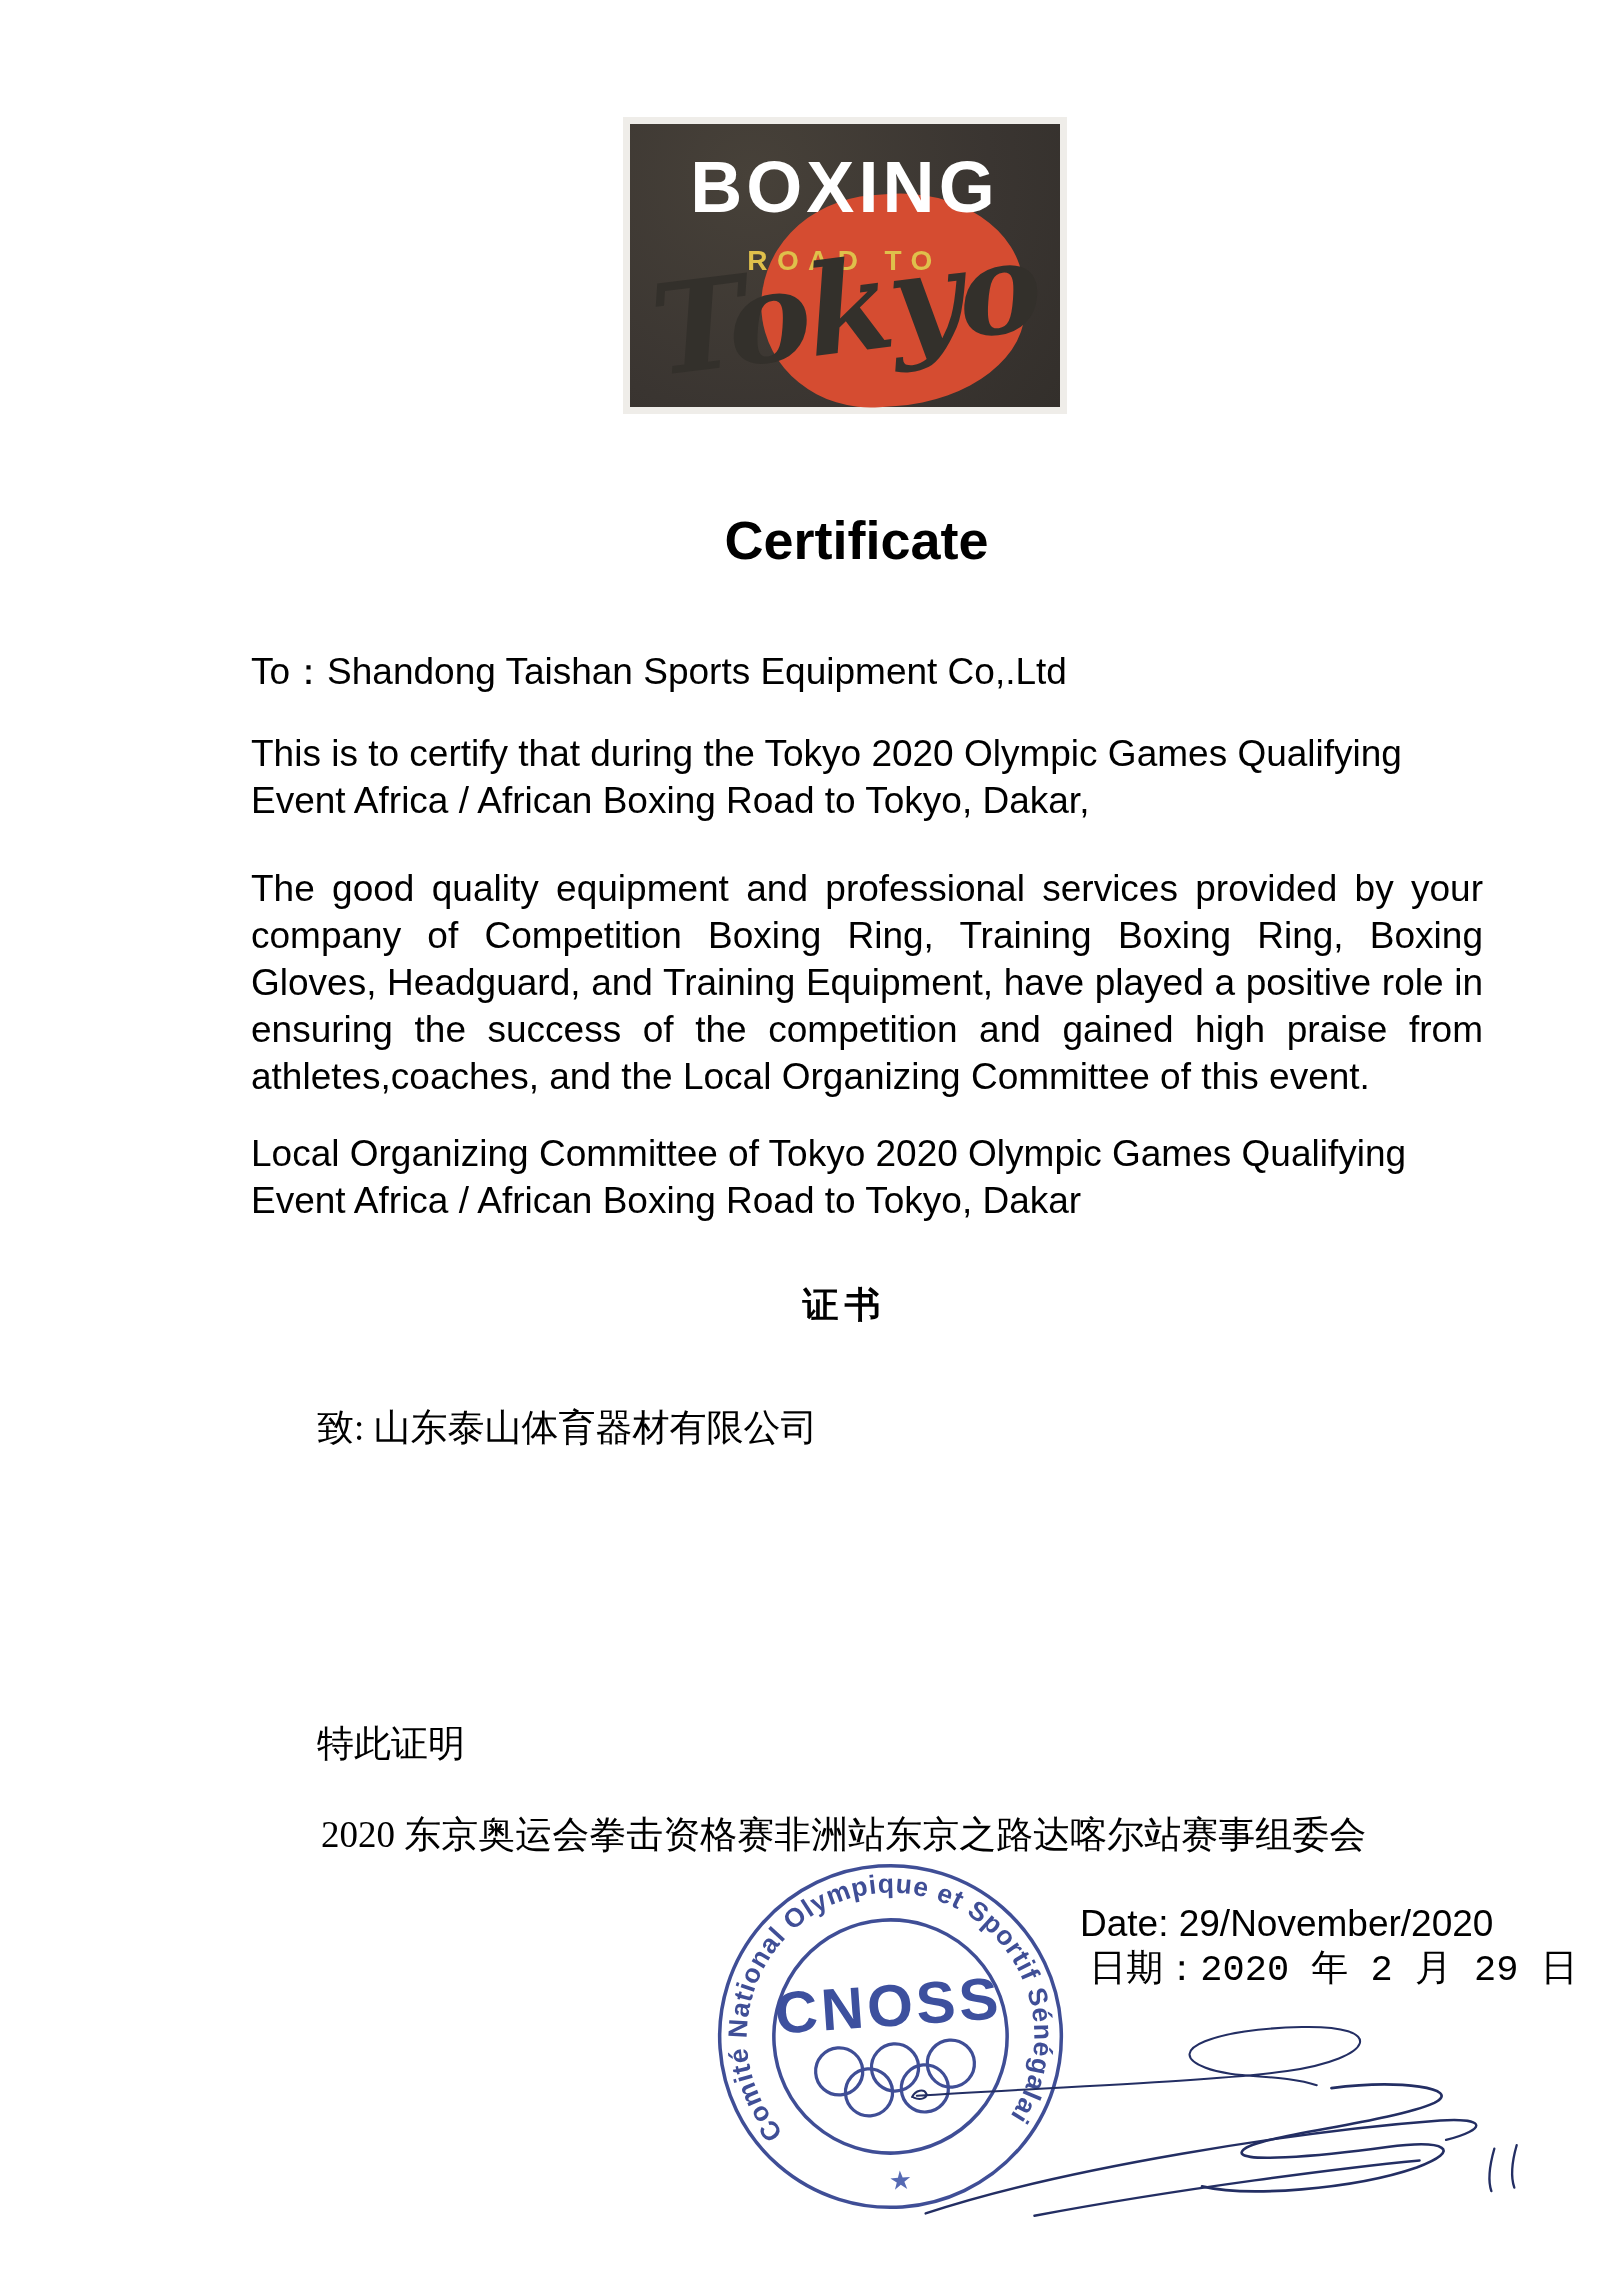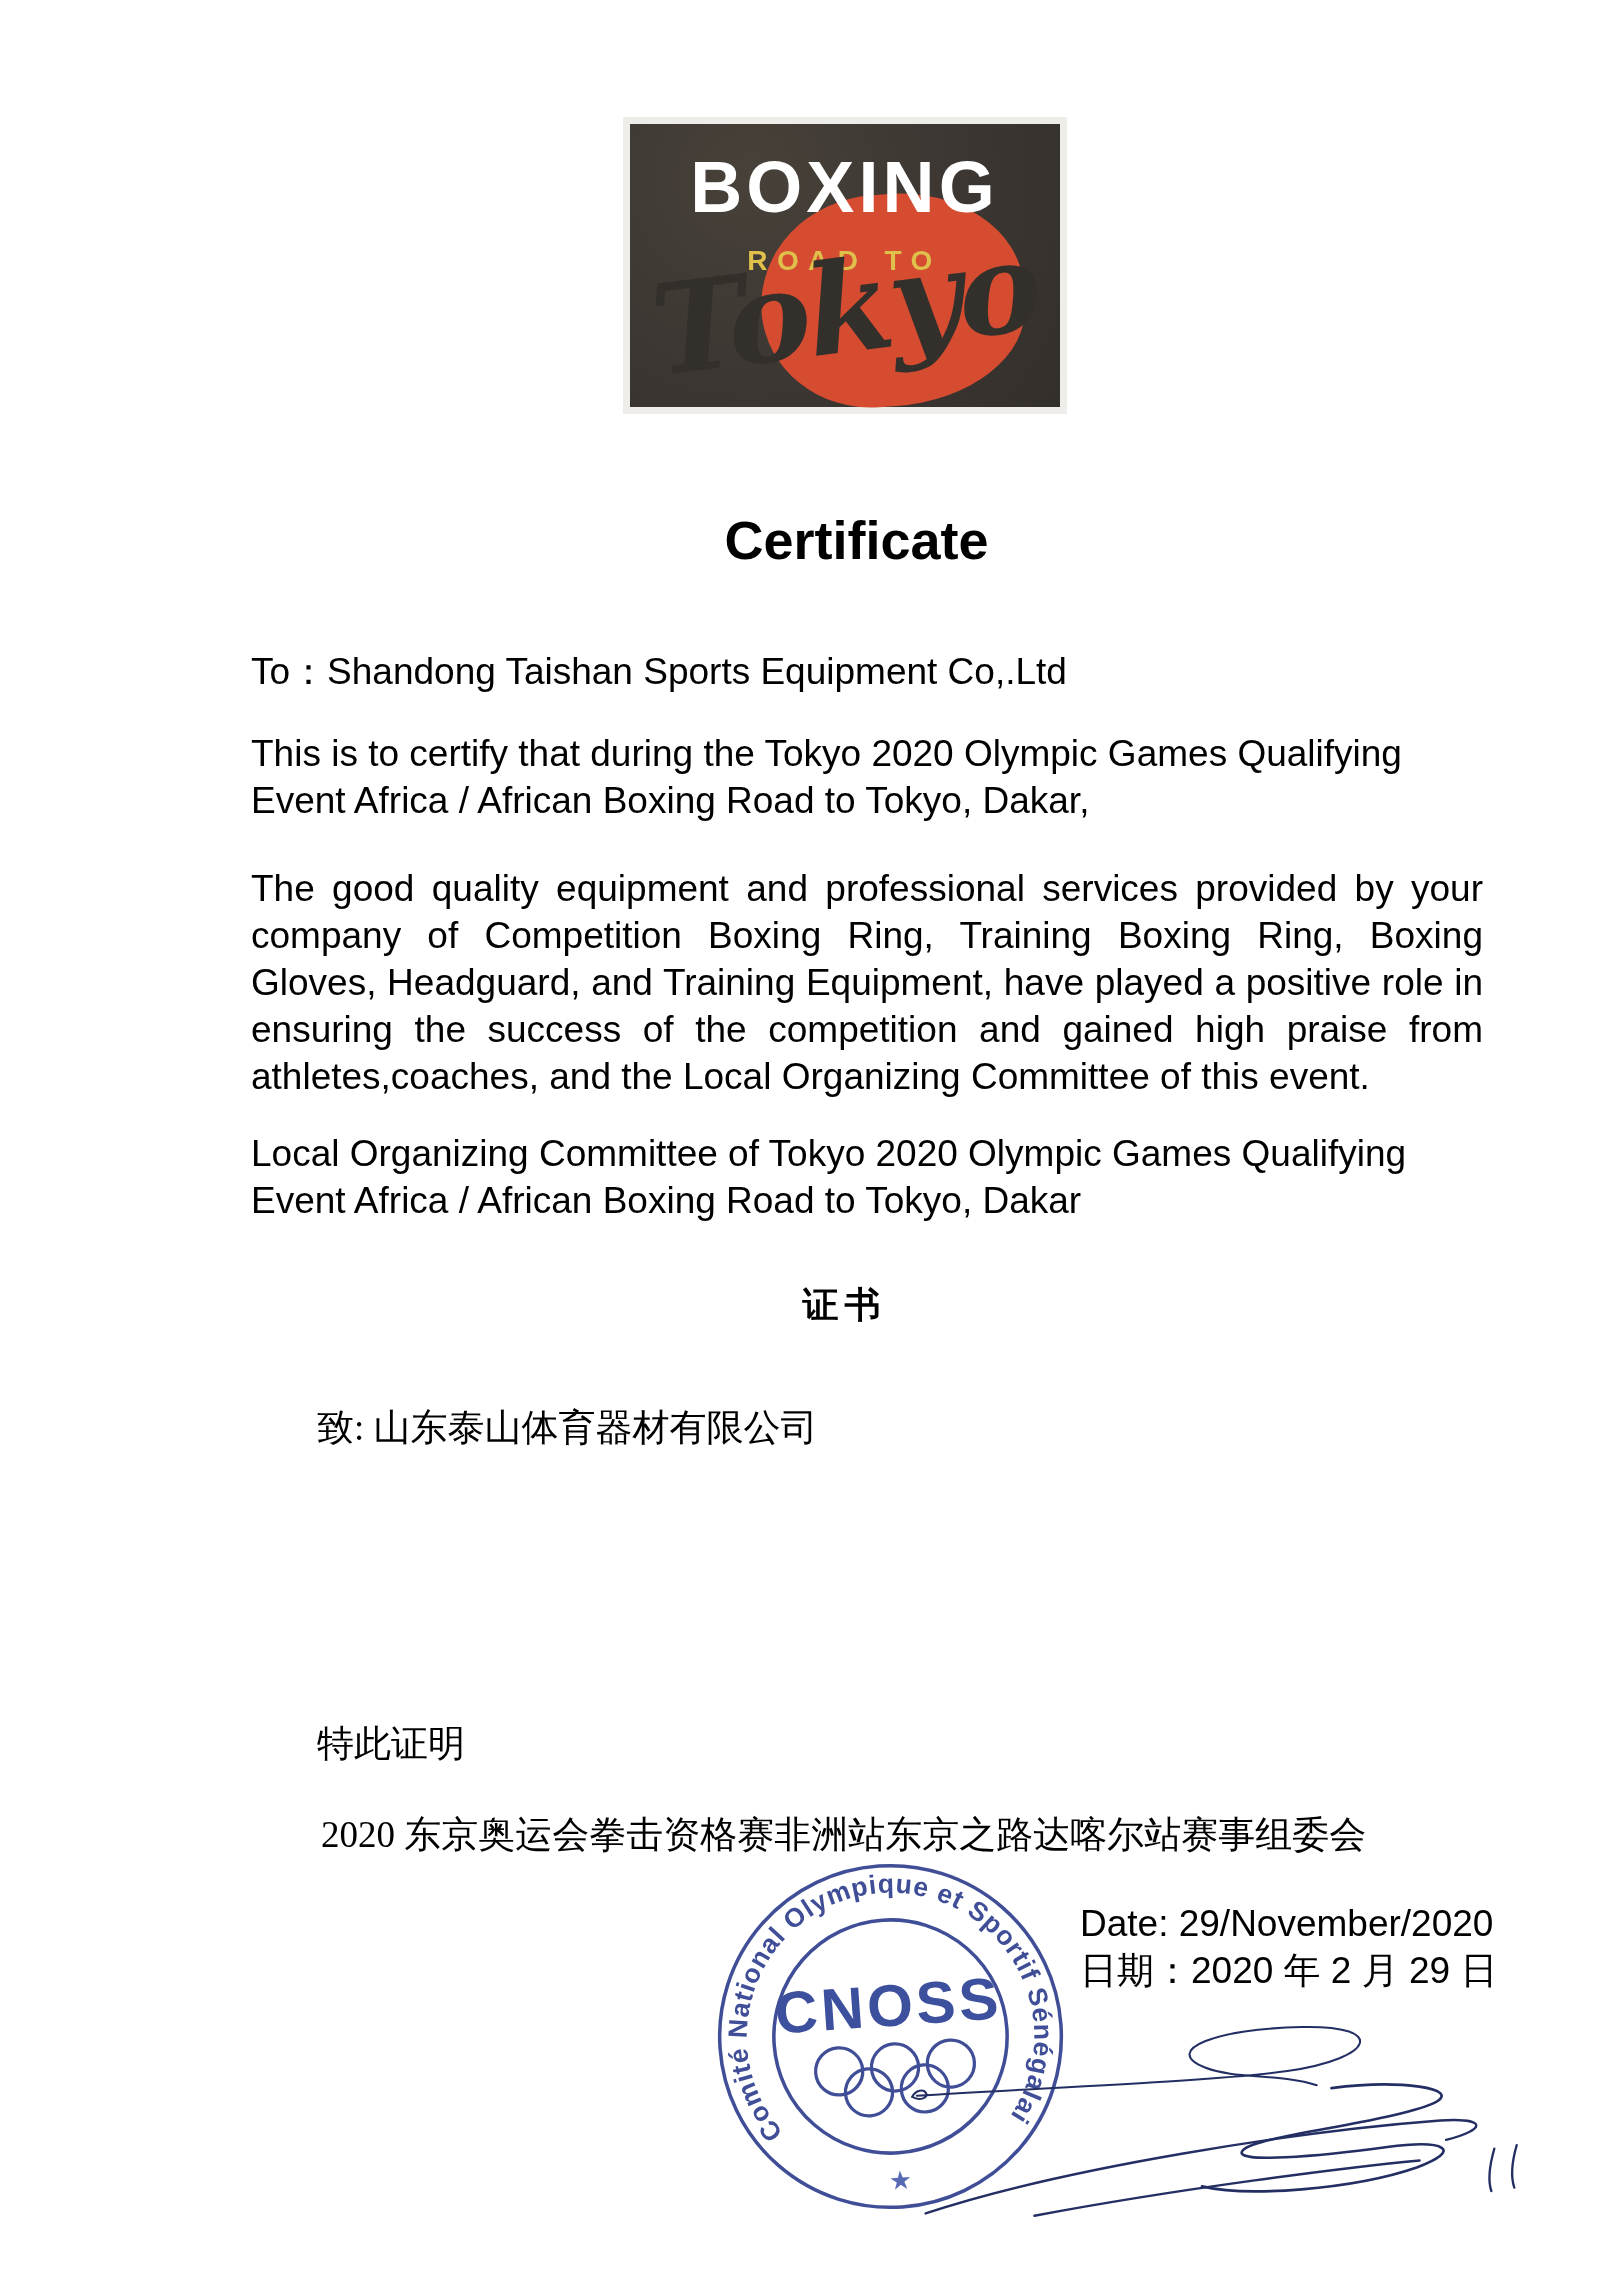--- a/index.html
+++ b/index.html
@@ -41,21 +41,21 @@
   .to-line{top:648px;left:218px;width:1231px;}
   .para1{top:730px;left:218px;width:1231px;}
   .para2{top:865px;left:218px;width:1232px;text-align:justify;}
   .para3{top:1130px;left:218px;width:1231px;}
   .zh-title{top:1272px;left:0;width:100%;text-align:center;font-size:36px;line-height:66px;font-weight:bold;letter-spacing:5.9px;}
   .zh-to{top:1404px;left:218px;width:1231px;font-size:37px;line-height:47px;text-indent:66px;}
   .zh-para{top:1499px;left:218px;width:1232px;font-size:37px;line-height:49px;text-indent:66px;white-space:pre-line;}
   .zh-hereby{top:1720px;left:218px;width:1231px;font-size:37px;line-height:47px;text-indent:66px;}
   .zh-committee{top:1811px;left:218px;width:1272px;font-size:37px;line-height:47px;text-indent:70px;}
   .date-block{top:1900px;left:1047px;width:507px;font-size:37px;line-height:47px;}
-  .date-zh{font-family:Liberation Sans, sans-serif;}
+  .date-zh{font-family:Liberation Mono, monospace;text-align:center;}
   
   .stamp-svg{position:absolute;left:669px;top:1848px;width:377px;height:377px;opacity:.93;}
   .sig-svg{position:absolute;left:854px;top:1997px;width:683px;height:247px;}
 </style>
 </head>
 <body>
 
 <div class="page">
 
   <div class="logo">

